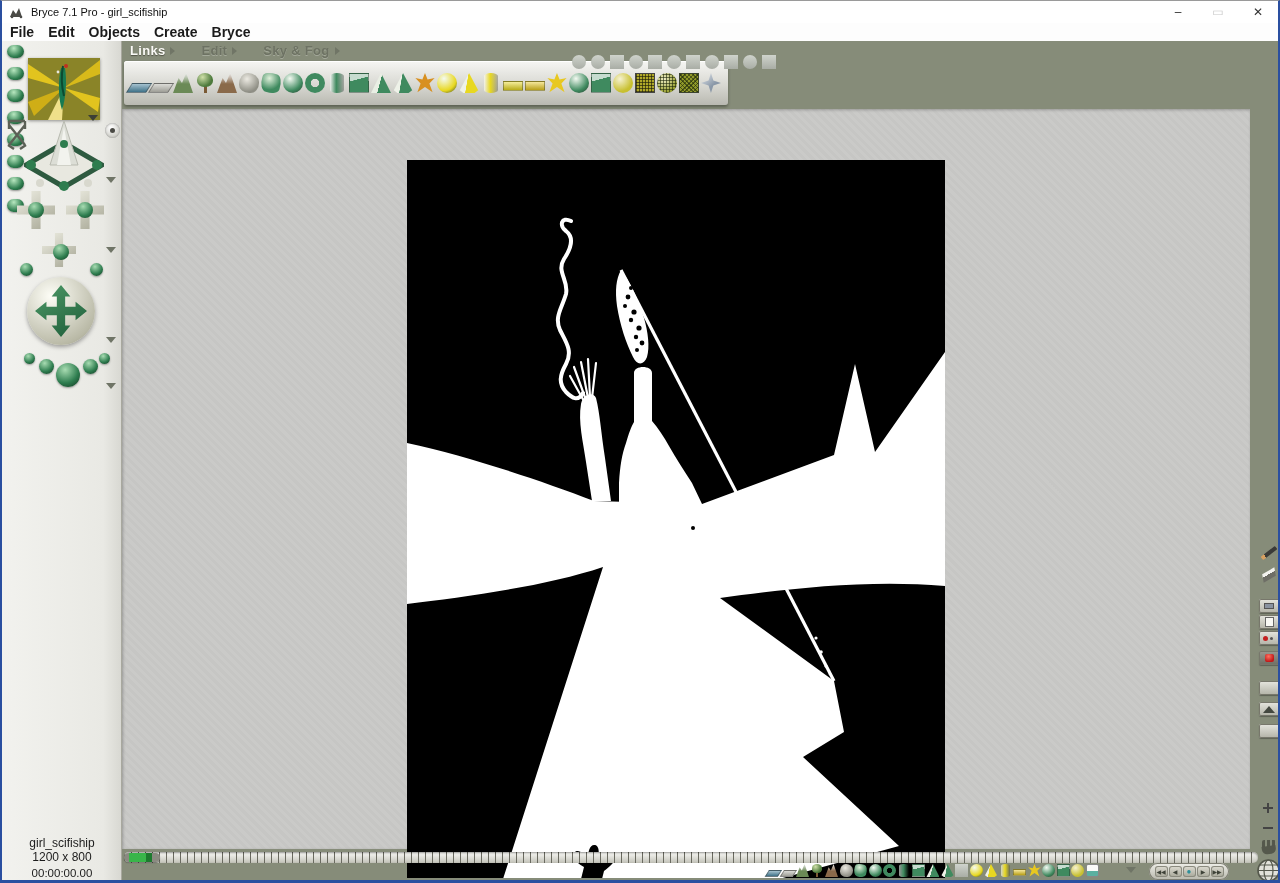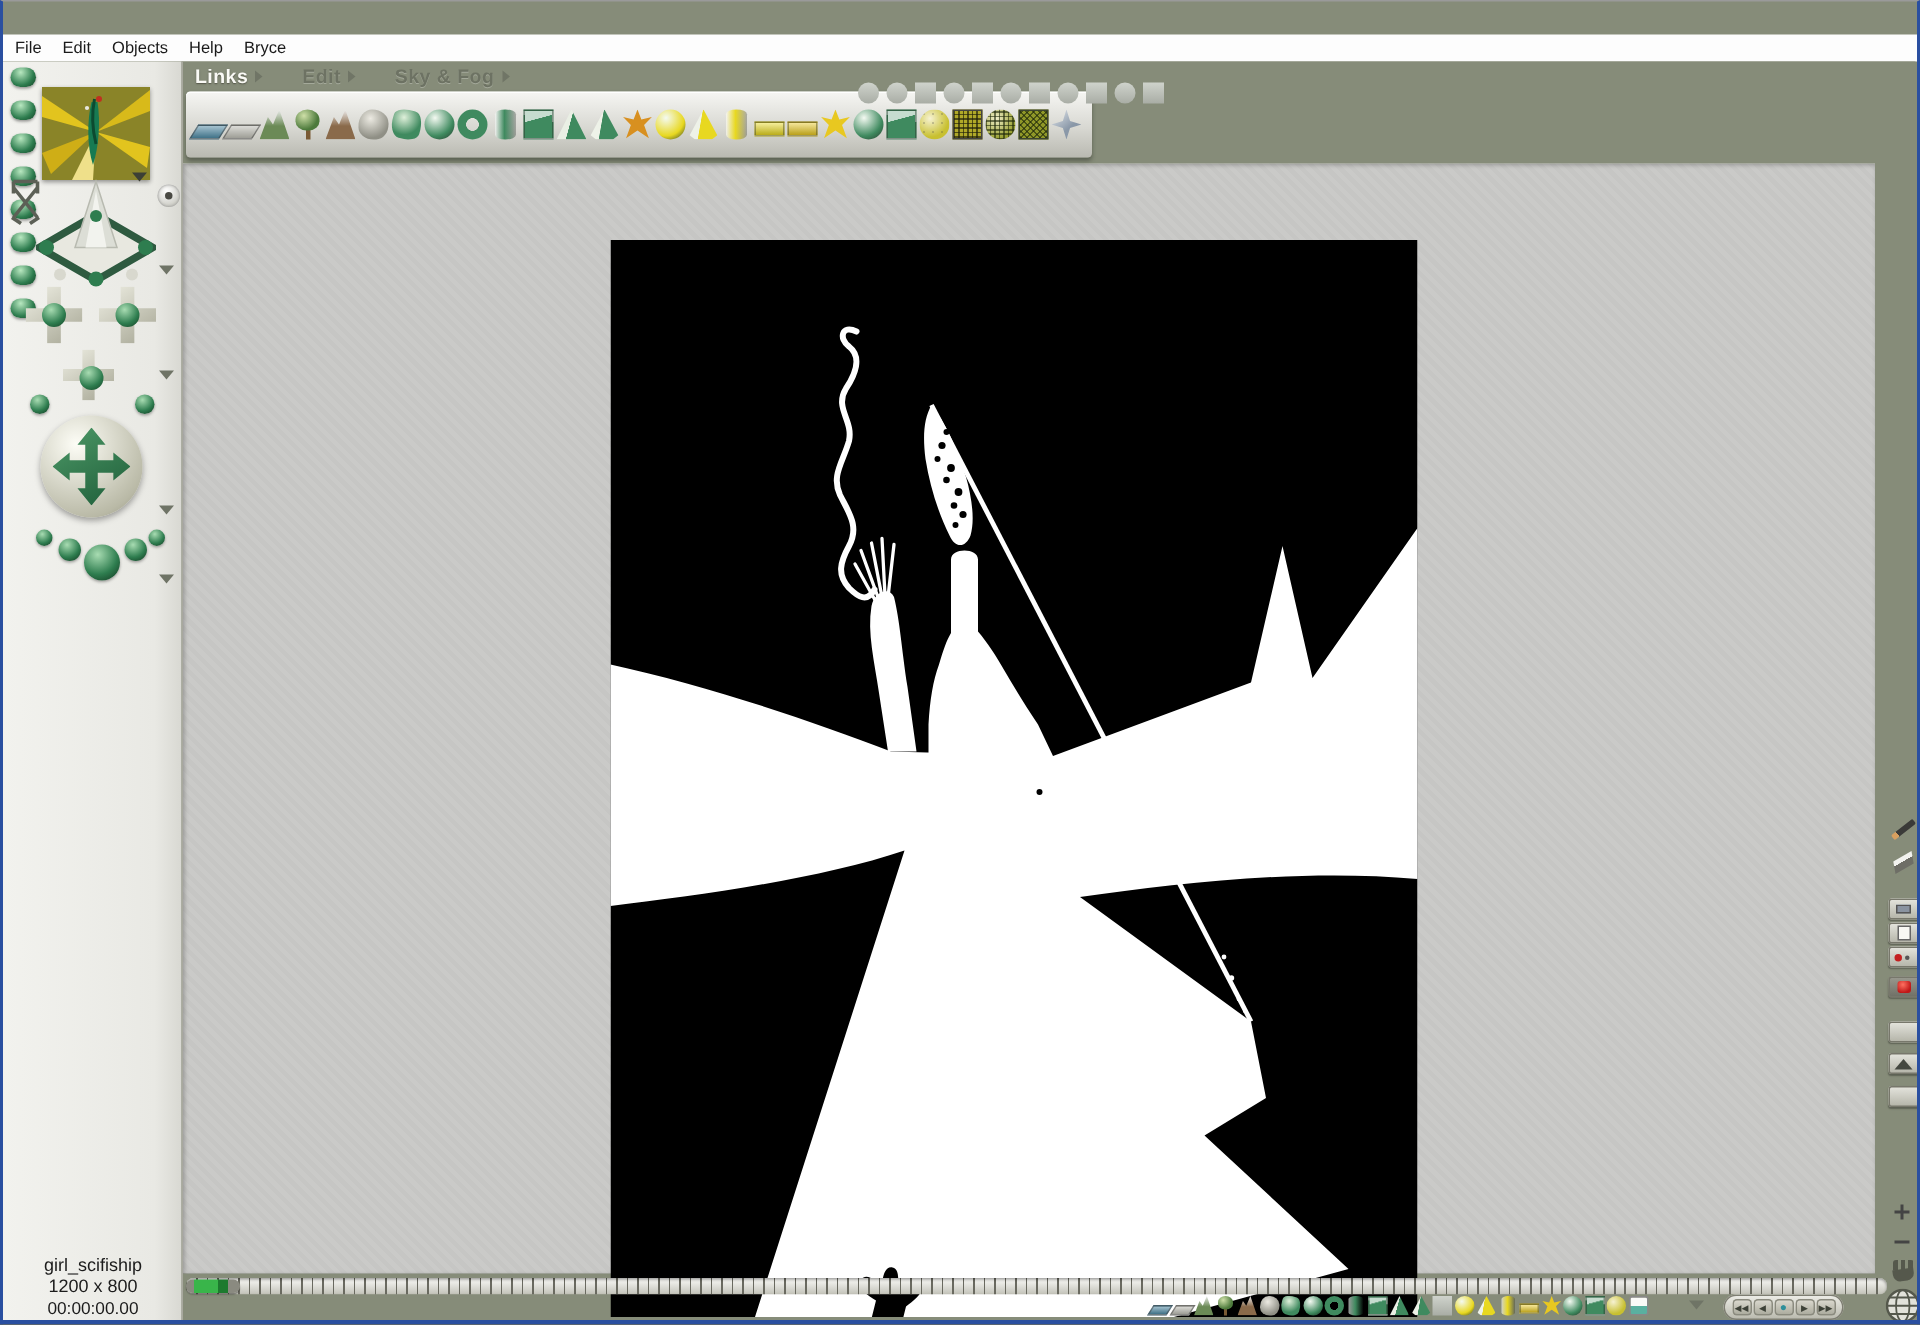--- a/index.html
+++ b/index.html
@@ -9,21 +9,21 @@
          border-left:2px solid #2a4fa0; border-right:2px solid #2a4fa0; border-bottom:3px solid #2a4fa0; border-top:1px solid #9a9a9a; }
 
   
   .titlebar { position:absolute; left:0; top:0; width:100%; height:22px; background:#fff; display:flex; align-items:center; }
   .app-icon { margin-left:7px; width:15px; height:13px; }
   .title-text { margin-left:7px; font-size:11px; color:#111; }
   .win-controls { position:absolute; right:0; top:0; height:22px; display:flex; }
   .win-btn { width:40px; height:22px; display:flex; align-items:center; justify-content:center; font-size:12px; color:#333; }
   .win-btn.dim { color:#c8c8c8; }
   .menubar { position:absolute; left:0; top:22px; width:100%; height:18px; background:#fdfdfd; display:flex; align-items:center; }
-  .menu-item { font-size:11px; color:#1a1a1a; margin-left:14px; }
+  .menu-item { font-size:14px; color:#1a1a1a; margin-left:14px;font-weight:bold; }
   .menu-item:first-child { margin-left:8px; }
 
   
   .workspace { position:absolute; left:0; top:40px; width:1275px; height:839px; background:#868c79; }
   .canvas { position:absolute; left:120px; top:68px; width:1128px; height:740px;
             background:repeating-linear-gradient(45deg,#cacac8 0 3px,#c6c6c4 3px 6px); box-shadow:inset 1px 1px 3px rgba(0,0,0,.25); }
   .sidebar { position:absolute; left:0; top:0; width:120px; height:839px;
              background:linear-gradient(90deg,#f2f2ee,#e9e9e4 85%,#d8d8d2); border-right:1px solid #a8a89e; }
 
   
@@ -129,26 +129,39 @@
   .pbtn { width:13px; height:11px; border-radius:3px; background:linear-gradient(#dedcd2,#a8a89a); box-shadow:inset 0 0 0 1px #8a8a7e;
           font-size:6px; color:#3e4238; display:flex; align-items:center; justify-content:center; }
   .pbtn.play { color:#2e8f9a; font-size:8px; }
   .globe { position:absolute; left:1255px; top:818px; width:23px; height:23px; }
 </style>
 </head>
 <body>
 
 <div id="app">
 
+  <div class="titlebar">
+    <svg class="app-icon" viewBox="0 0 15 13">
+      <path d="M1,11 L4,4 L7,8 L10,2 L13,11 Z" fill="#4a4a46"></path>
+      <circle cx="3" cy="11" r="1.3" fill="#4a4a46"></circle>
+        <circle cx="12" cy="11" r="1.3" fill="#4a4a46"></circle>
+    </svg>
+    <span class="title-text">Bryce 7.1 Pro - girl_scifiship</span>
+    <div class="win-controls">
+      <div class="win-btn">–</div>
+      <div class="win-btn dim">▭</div>
+      <div class="win-btn">✕</div>
+    </div>
+  </div>
 
   <div class="menubar">
     <span class="menu-item">File</span>
     <span class="menu-item">Edit</span>
     <span class="menu-item">Objects</span>
-    <span class="menu-item">Help</span>
+    <span class="menu-item">Create</span>
     <span class="menu-item">Bryce</span>
   </div>
 
   <div class="workspace">
 
     <div class="canvas"></div>
 
     <div class="render-frame">
       <svg width="538" height="718" viewBox="0 0 538 718">
         <rect x="0" y="0" width="538" height="718" fill="#000"></rect>

